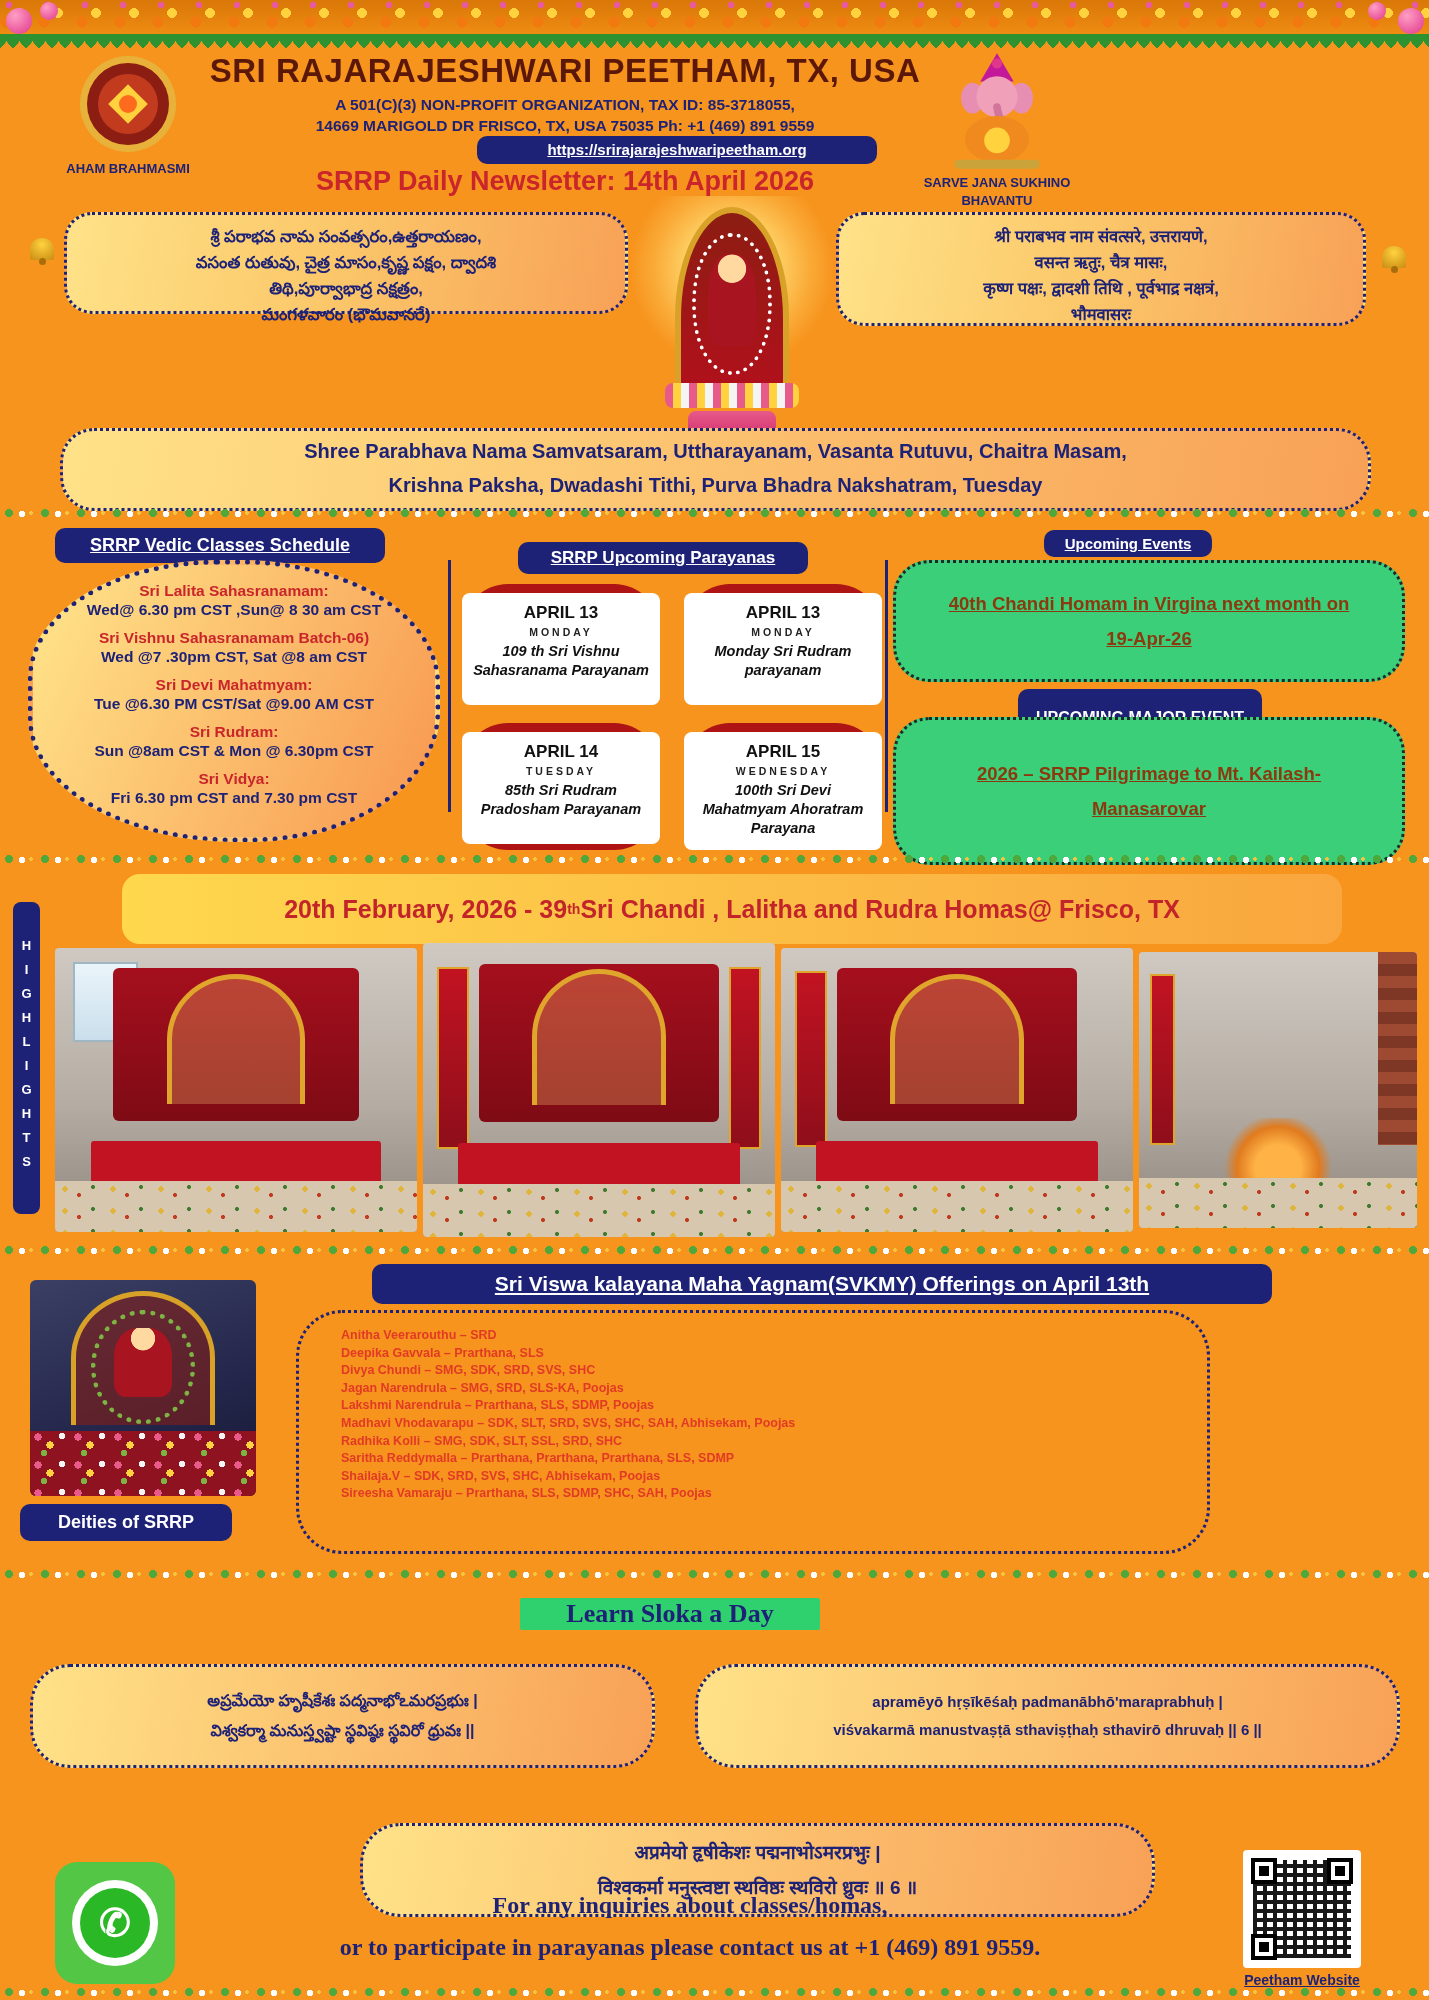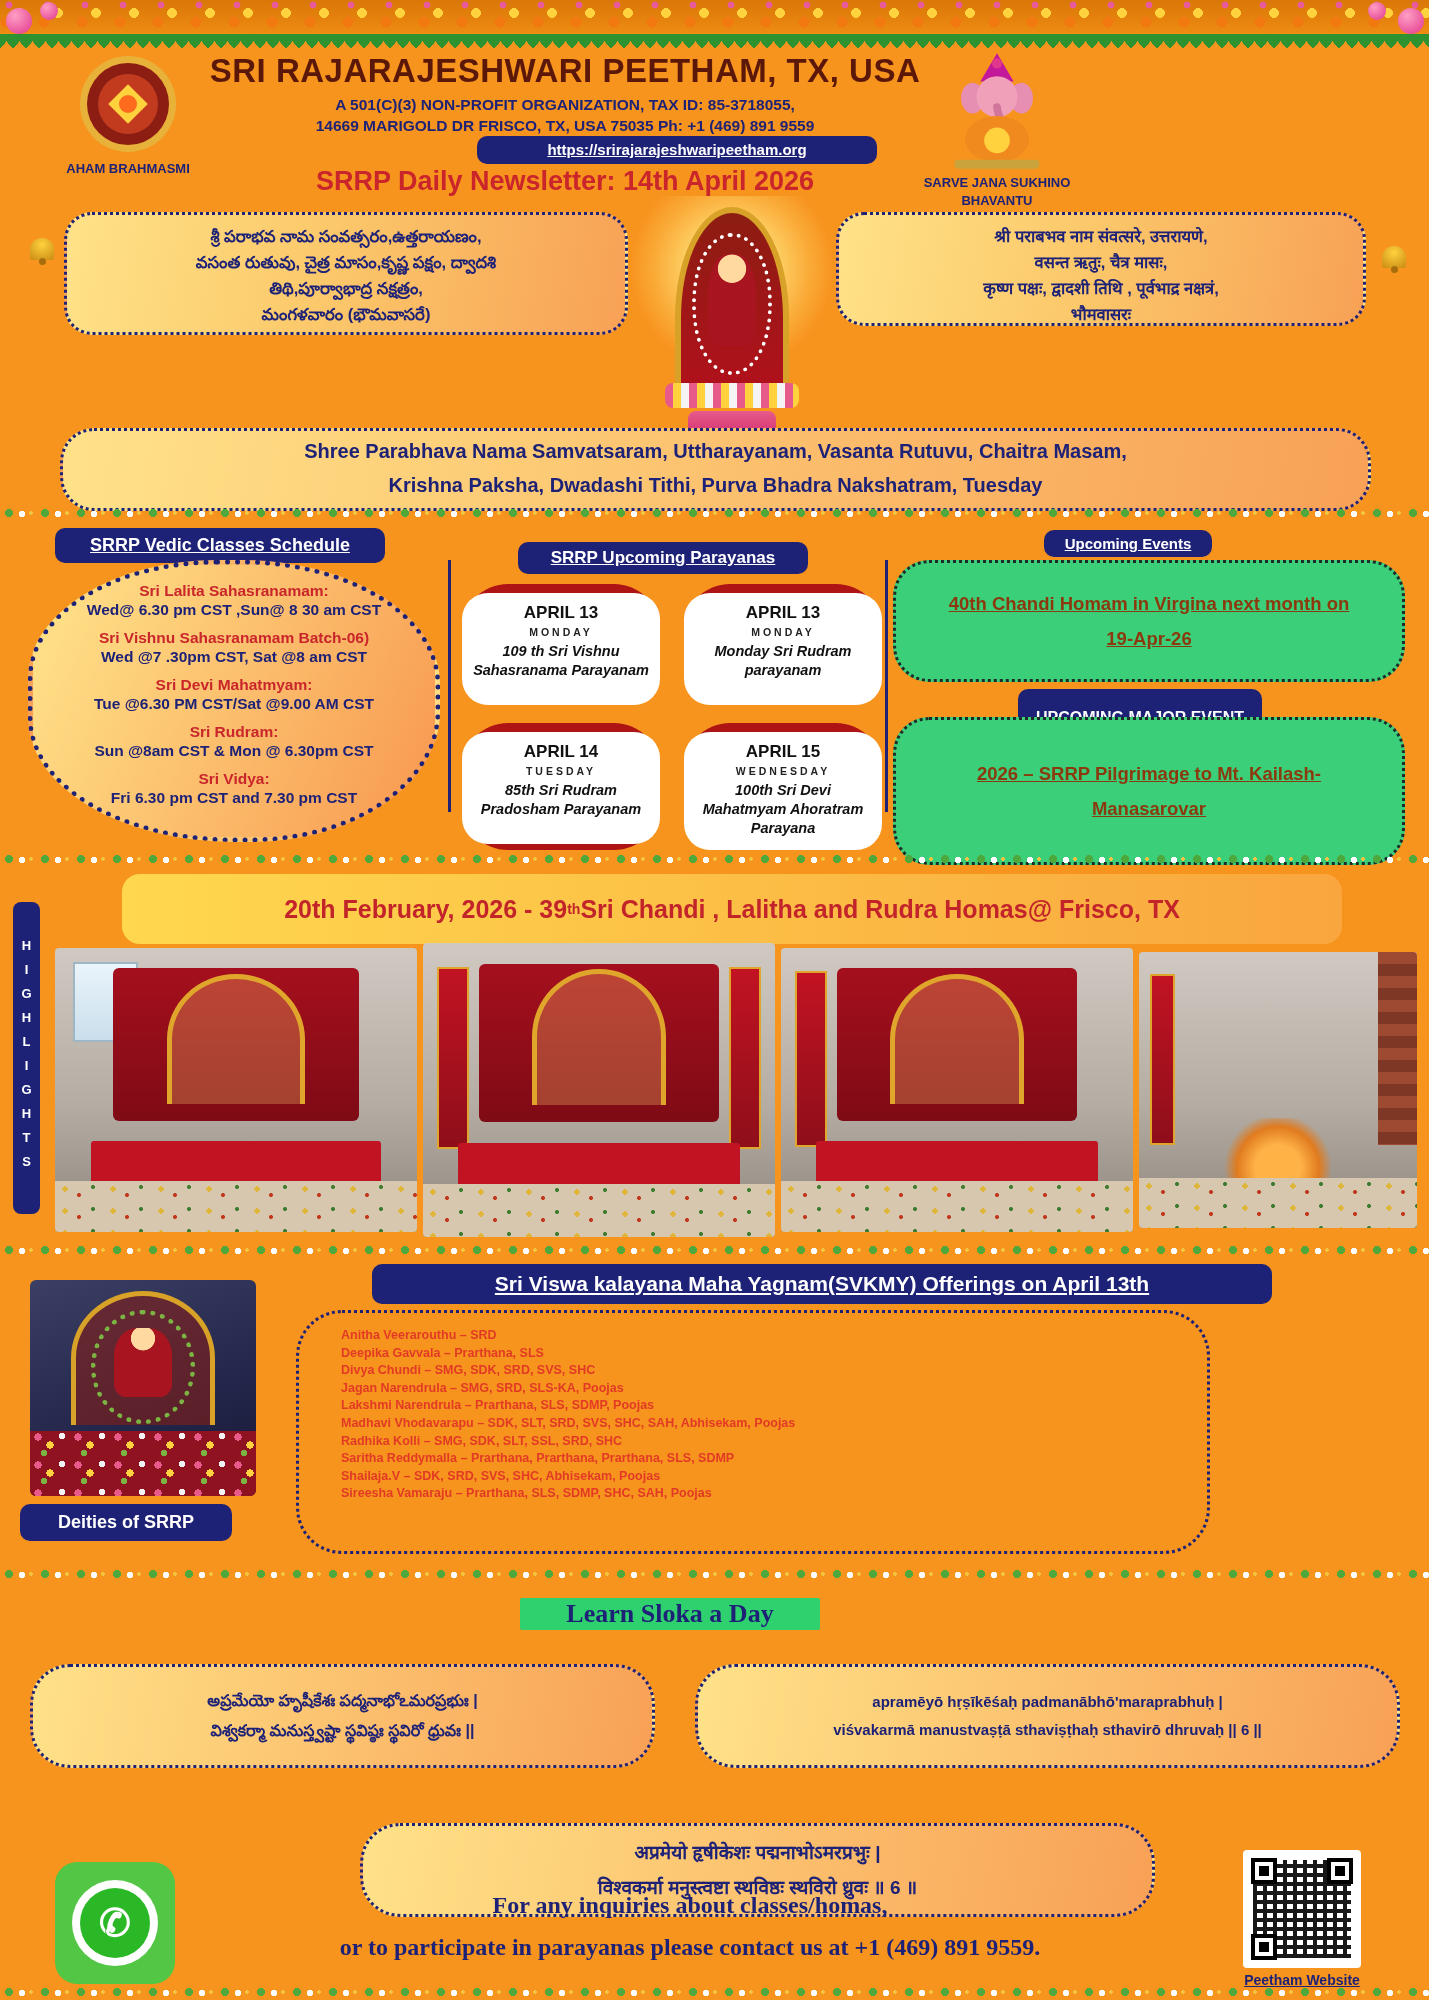--- a/index.html
+++ b/index.html
@@ -82,21 +82,21 @@
   .classes-blob{left:28px;top:560px;width:412px;height:282px;
     border:5px dotted #1E2277;border-radius:46% 48% 46% 50%/42% 44% 46% 44%;
     background:linear-gradient(115deg,#FFE288 5%,#F89B52 95%);
     text-align:center;padding-top:16px;box-sizing:border-box;}
   .cls-name{color:#C9252B;font-weight:800;font-size:15.5px;line-height:19px;}
   .cls-time{color:#1E2277;font-weight:800;font-size:15.5px;line-height:19px;margin-bottom:9px;}
   .vdivider{width:3px;background:#1E2277;}
   
   .cards{left:462px;top:584px;width:420px;display:grid;grid-template-columns:1fr 1fr;gap:18px 24px;}
   .card-outer{background:#AE1414;border-radius:46px;padding-top:9px;}
-  .card-inner{background:#fff;border-radius:26px;min-height:112px;text-align:center;
+  .card-inner{background:#fff;border-radius:8px;min-height:112px;text-align:center;
     padding:10px 8px 12px;box-sizing:border-box;}
   .card-date{font-size:17px;font-weight:800;color:#111;}
   .card-day{font-size:10.5px;font-weight:bold;color:#222;letter-spacing:3px;margin:3px 0 4px;}
   .card-desc{font-size:14.5px;font-weight:bold;font-style:italic;color:#111;line-height:1.3;}
   
   .green-box{left:893px;width:512px;border:3px dotted #1d2b2b;border-radius:36px;background:#3CCF79;
     display:flex;align-items:center;justify-content:center;text-align:center;box-sizing:border-box;}
   .green-box .txt{color:#8A3A0E;font-weight:800;font-size:18.5px;line-height:1.9;text-decoration:underline;}
   
   .hl-banner{left:122px;top:874px;width:1220px;height:70px;border-radius:18px;
@@ -219,21 +219,21 @@
       <ellipse cx="50" cy="71" rx="25" ry="18" fill="#F08A1E"></ellipse>
       <circle cx="50" cy="72" r="10" fill="#FFD23E"></circle>
       <rect x="17" y="87" width="66" height="7" rx="3" fill="#CAA43A"></rect>
     </svg>
   </div>
   <div class="abs ganesha-cap" style="left:902px;top:174px;width:190px;">SARVE JANA SUKHINO BHAVANTU</div>
 
   <div class="abs bell" style="left:30px;top:238px;"></div>
   <div class="abs bell" style="left:1382px;top:246px;"></div>
 
-  <div class="abs pblock" style="left:64px;top:212px;width:564px;height:123px;padding-top:8px;box-sizing:border-box;">
+  <div class="abs pblock" style="left:64px;top:212px;width:564px;height:102px;padding-top:8px;box-sizing:border-box;">
     <div class="ln">శ్రీ పరాభవ నామ సంవత్సరం,ఉత్తరాయణం,</div>
     <div class="ln">వసంత రుతువు, చైత్ర మాసం,కృష్ణ పక్షం, ద్వాదశి</div>
     <div class="ln">తిథి,పూర్వాభాద్ర నక్షత్రం,</div>
     <div class="ln">మంగళవారం (భౌమవాసరే)</div>
   </div>
 
   <div class="abs pblock" style="left:836px;top:212px;width:530px;height:114px;padding-top:8px;box-sizing:border-box;">
     <div class="ln">श्री पराबभव नाम  संवत्सरे, उत्तरायणे,</div>
     <div class="ln">वसन्त ऋतुः, चैत्र मासः,</div>
     <div class="ln">कृष्ण पक्षः, द्वादशी तिथि , पूर्वभाद्र नक्षत्रं,</div>

